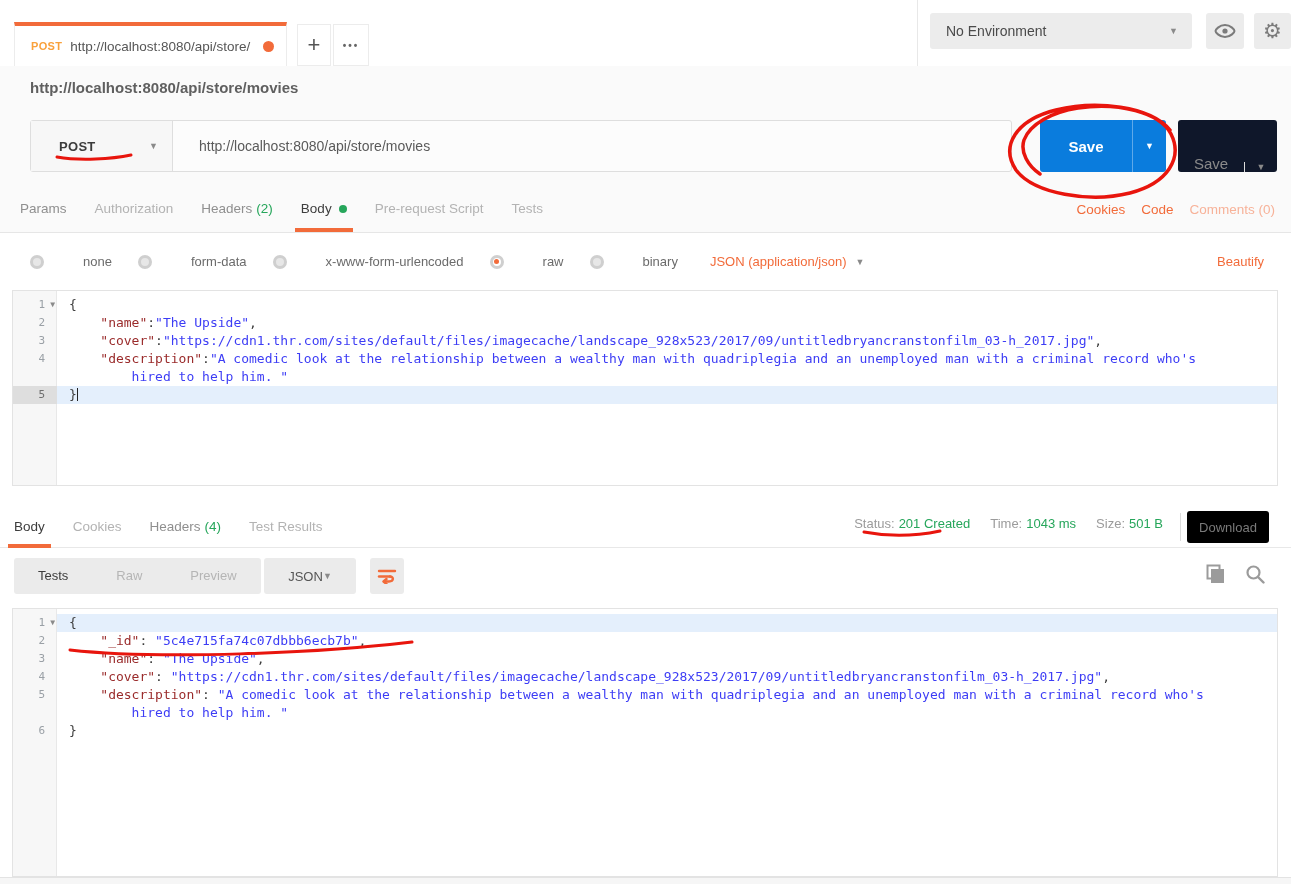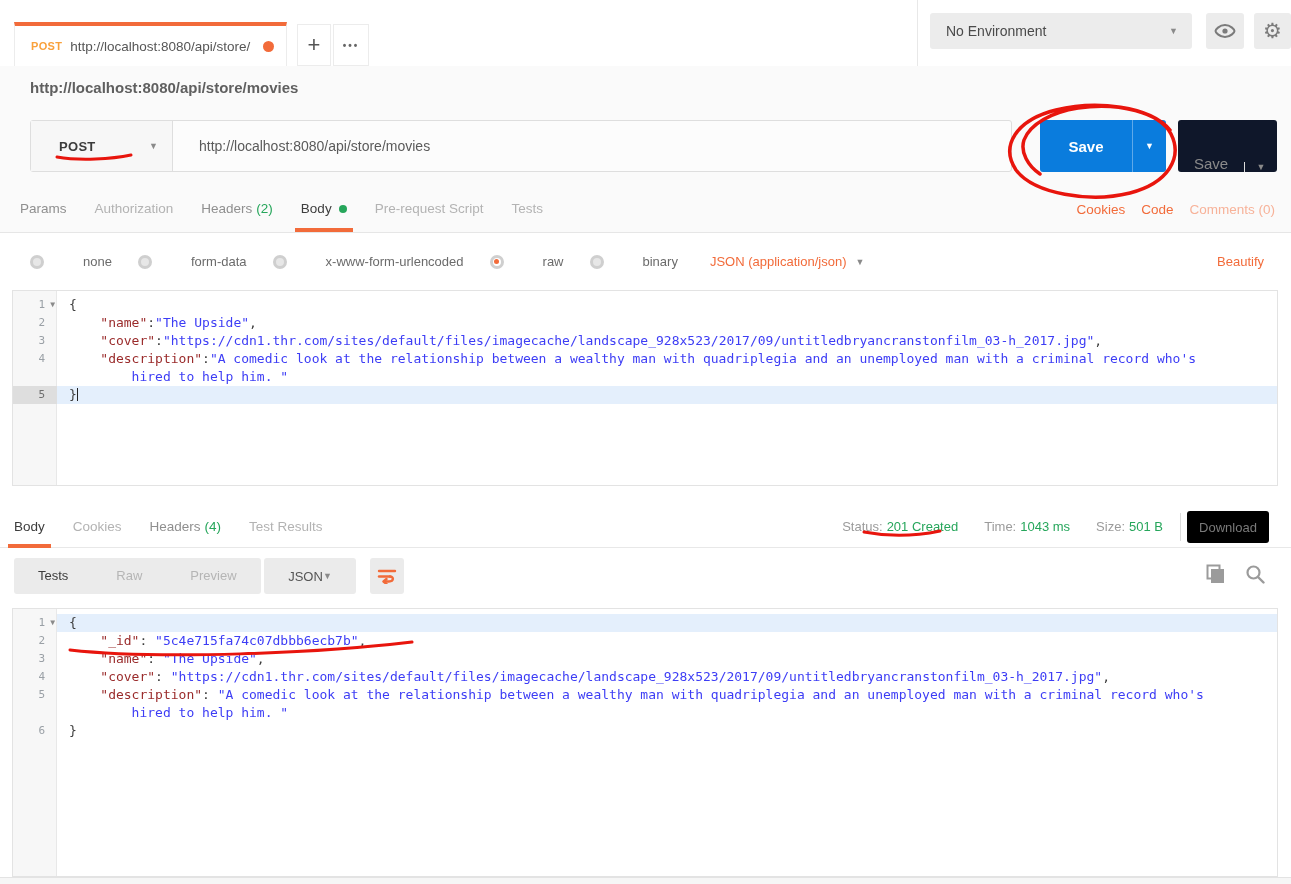--- a/index.html
+++ b/index.html
@@ -92,21 +92,21 @@
   .k { color:#9a2b2b; } .s { color:#3d3df5; } .p { color:#3c3c3c; }
   .cursor { display:inline-block; width:1.5px; height:13px; background:#222; vertical-align:-2px; }
   #editor-request { top:290px; height:196px; }
   #editor-response { top:608px; height:269px; }
 
   
   .resp-header { position:absolute; top:505px; left:0; width:1291px; height:43px; background:#fff;
     border-bottom:1px solid #e8e8e8; }
   .resp-tabs { position:absolute; left:0; top:0; height:43px; display:flex; }
   .resp-tabs .tab-item { line-height:43px; }
-  .resp-meta { position:absolute; right:128px; top:0; height:43px; display:flex; align-items:center; gap:26px; }
+  .resp-meta { position:absolute; right:128px; top:11px; height:43px; display:flex; gap:20px; }
   .meta-item { font-size:13px; color:#9b9b9b; white-space:nowrap; }
   .meta-item .mv { color:#26a65b; margin-left:4px; }
   .resp-vdiv { position:absolute; right:110px; top:8px; height:28px; width:1px; background:#dcdcdc; }
   .download-btn { position:absolute; right:22px; top:6px; height:32px; width:82px; background:#000000;
     border-radius:3px; display:flex; align-items:center; justify-content:center; font-size:13px; color:#7a7a7a; cursor:pointer; }
 
   
   .resp-toolbar { position:absolute; top:558px; left:0; width:1291px; height:40px; background:#fff; }
   .seg { position:absolute; left:14px; top:0; height:36px; background:#ebebeb; border-radius:3px; display:flex; }
   .seg .seg-item { padding:0 24px; line-height:36px; font-size:13px; color:#b5b5b5; cursor:pointer; }

